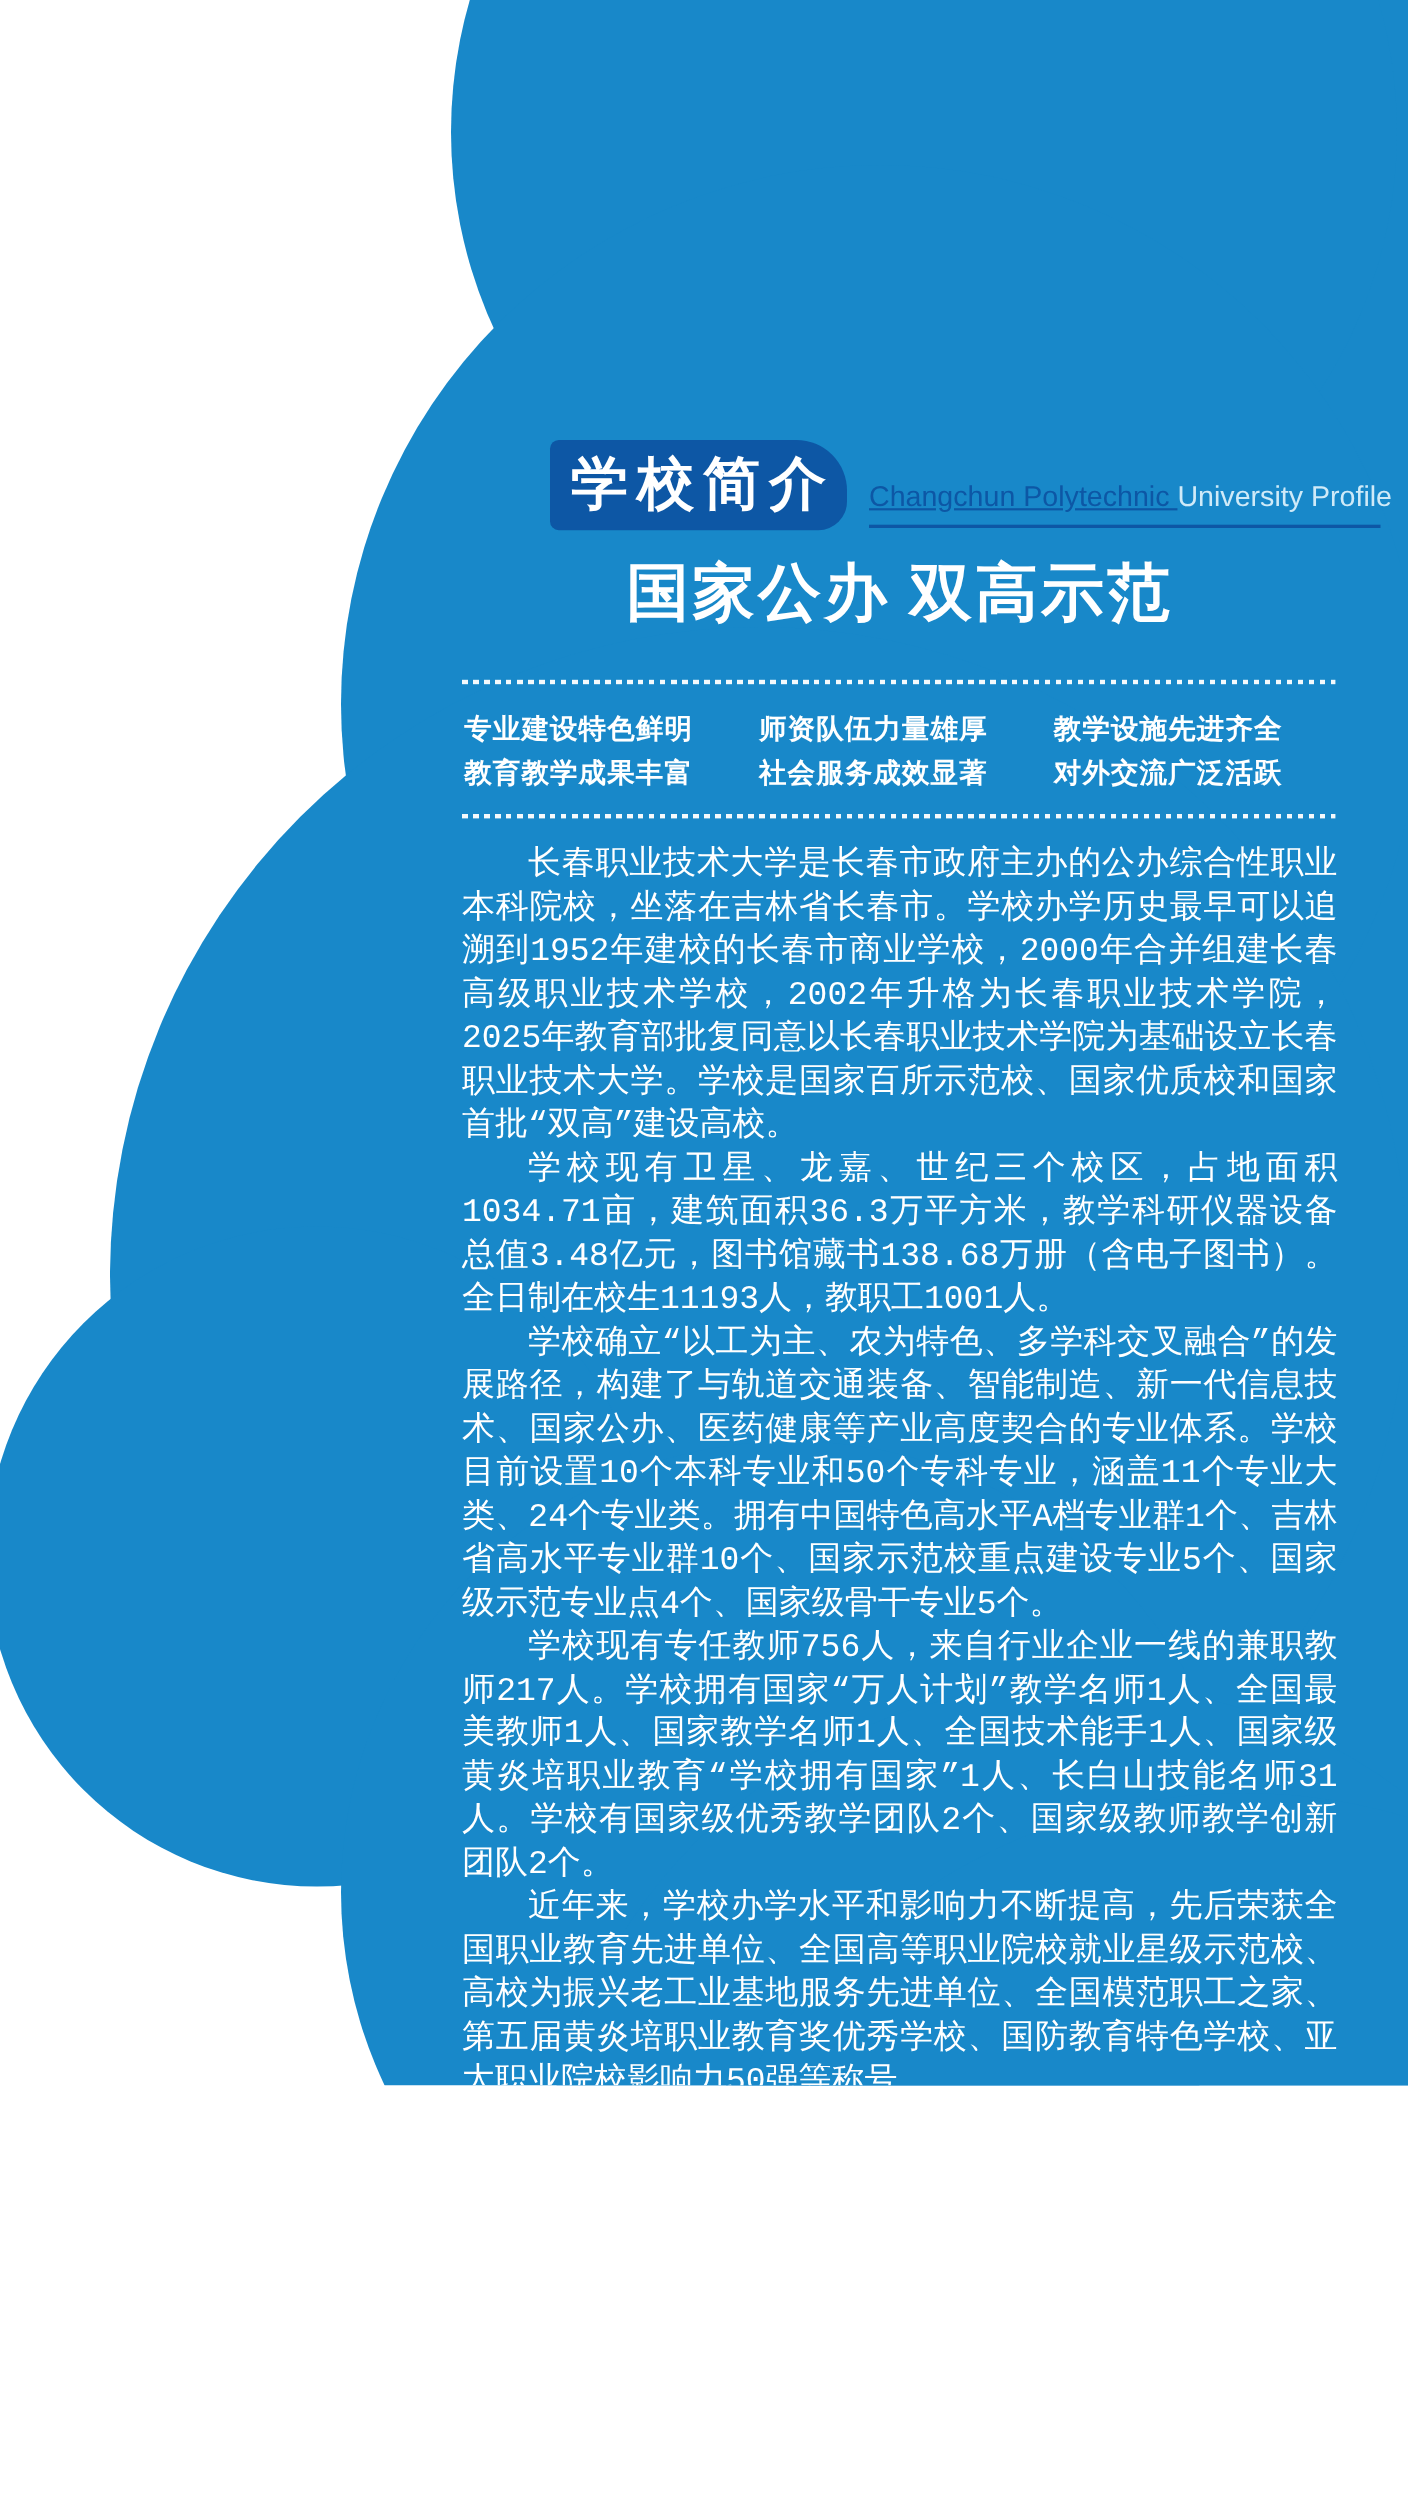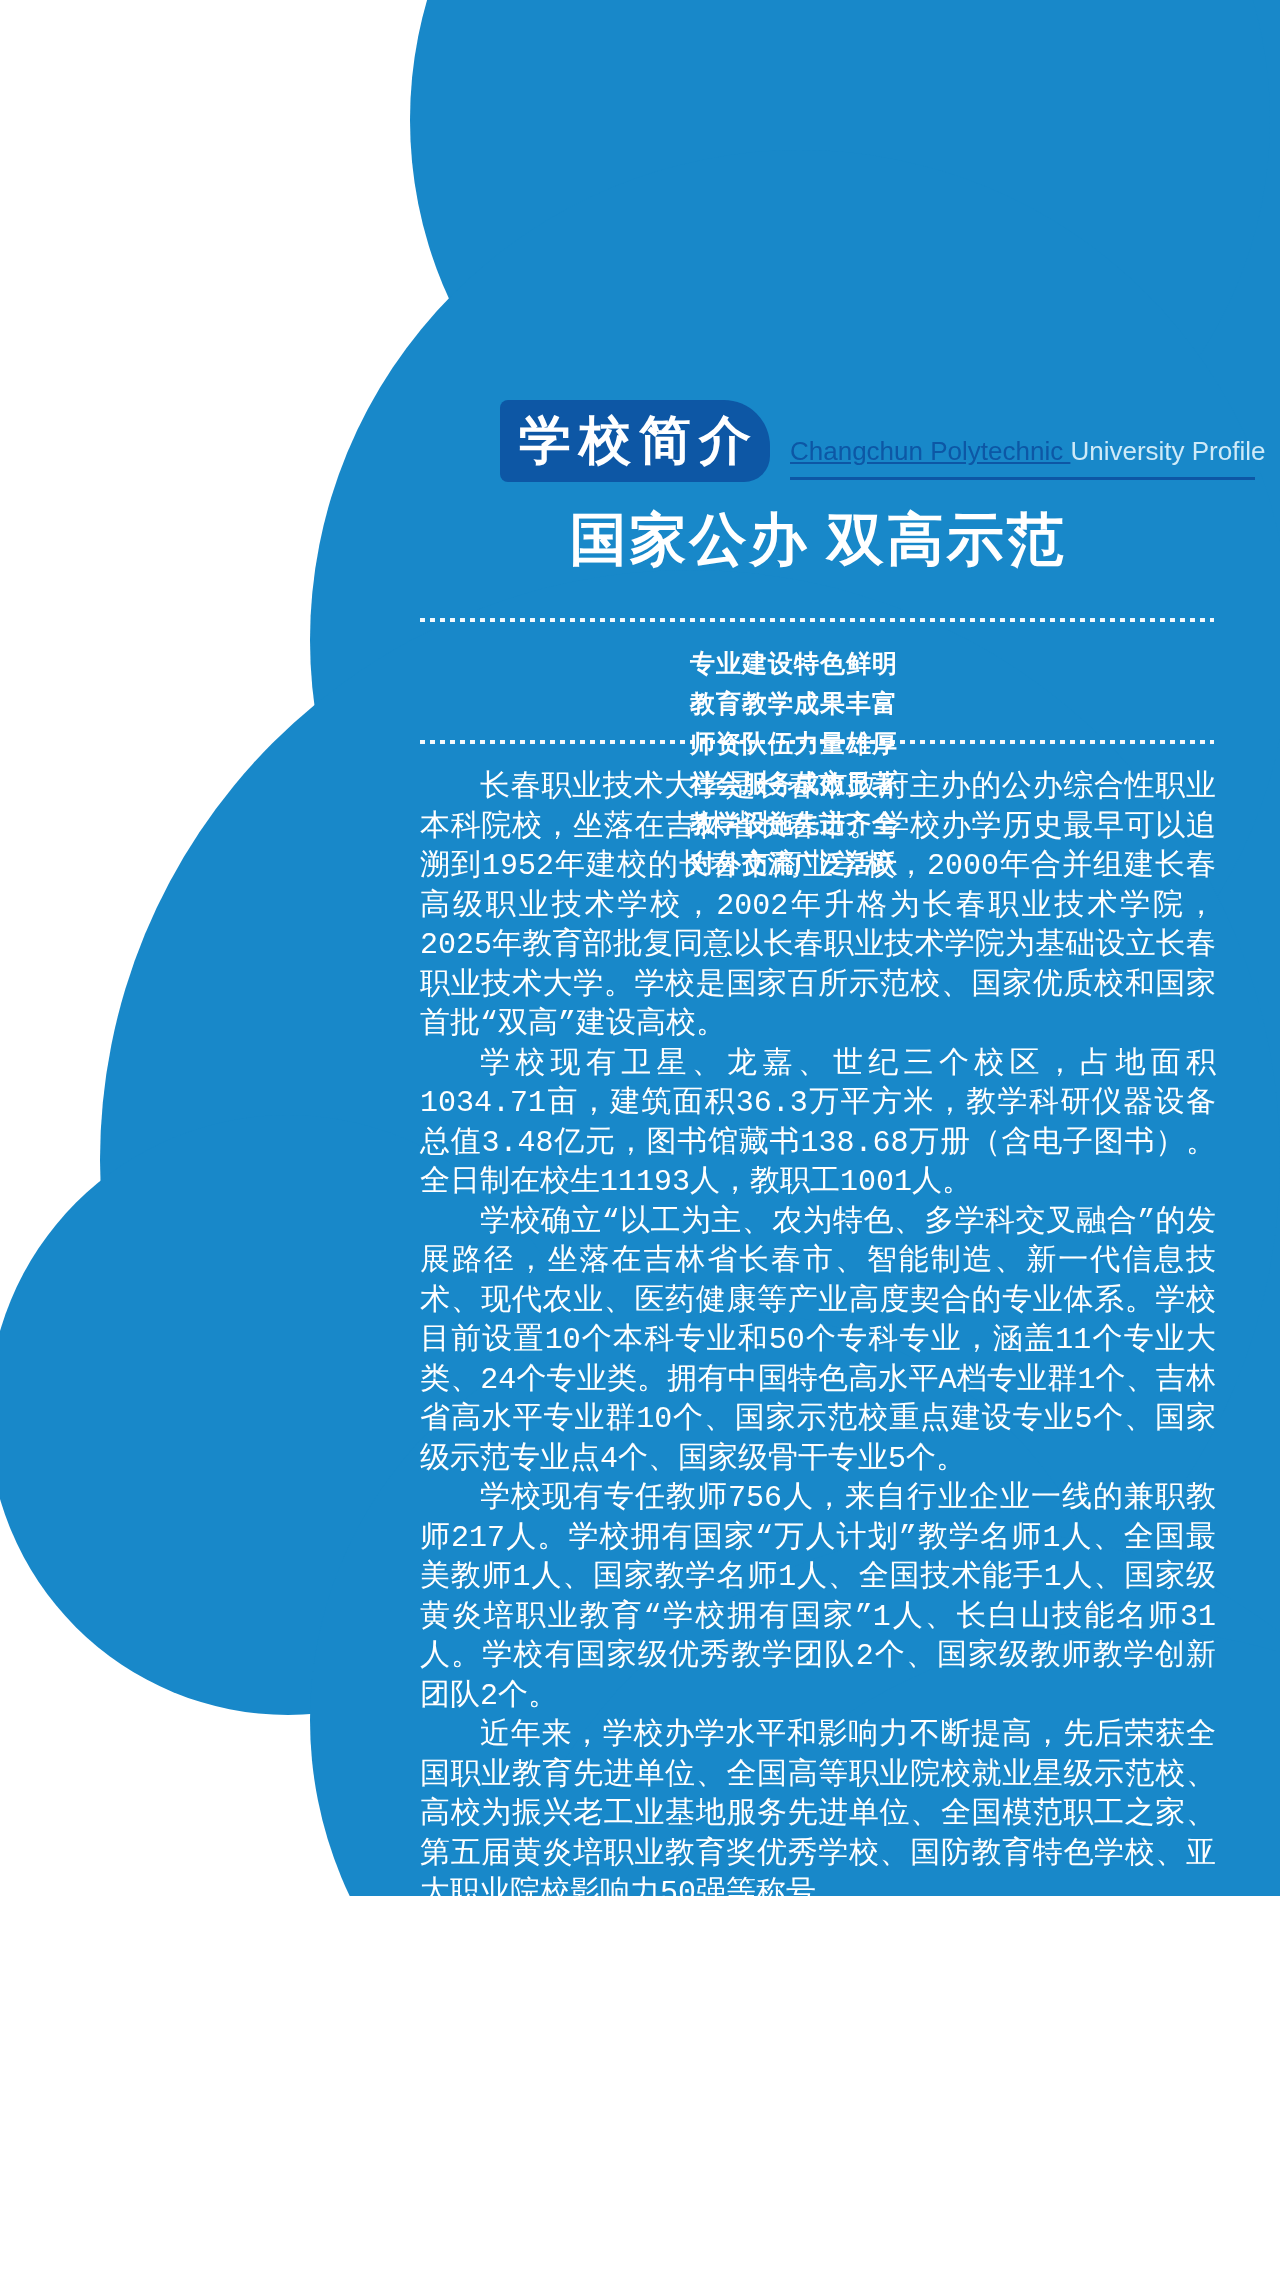--- a/index.html
+++ b/index.html
@@ -27,21 +27,21 @@
   .header-en .w2{color:var(--pale);}
   .header-underline{position:absolute;left:790px;top:477px;width:465px;height:3px;background:var(--deep);}
 
   .main-title{position:absolute;left:420px;top:506px;width:796px;text-align:center;
     color:#fff;font:bold 57px/1.2 "Liberation Serif","DejaVu Serif",serif;letter-spacing:3px;}
 
   .dots{position:absolute;left:420px;width:794px;height:4px;
     background:repeating-linear-gradient(90deg,rgba(255,255,255,.95) 0 5px,rgba(255,255,255,0) 5px 10px);}
   .dots.d1{top:618px;} .dots.d2{top:740px;}
 
-  .features{position:absolute;left:422px;top:644px;width:744px;display:flex;justify-content:space-between;flex-direction:column;}
+  .features{position:absolute;left:422px;top:644px;width:744px;display:flex;justify-content:space-between;}
   .feature-col{text-align:center;color:#fff;font:bold 25px/40px "Liberation Serif","DejaVu Serif",serif;
     letter-spacing:1px;white-space:nowrap;}
 
   .body-text{position:absolute;left:420px;top:768px;width:796px;color:#fff;
     font:30px/39.5px "DejaVu Sans","Liberation Sans",sans-serif;
     text-align:justify;}
   .body-text p{margin:0;text-indent:2em;font-family:Liberation Mono, monospace;}
 
   .vnote{position:absolute;color:#fff;writing-mode:vertical-rl;
     font:11px/12px "Liberation Serif","DejaVu Serif",serif;letter-spacing:2px;}
@@ -97,21 +97,21 @@
     </div>
     <div class="feature-col">
       <div>教学设施先进齐全</div>
       <div>对外交流广泛活跃</div>
     </div>
   </div>
 
   <div class="body-text">
     <p>长春职业技术大学是长春市政府主办的公办综合性职业本科院校，坐落在吉林省长春市。学校办学历史最早可以追溯到1952年建校的长春市商业学校，2000年合并组建长春高级职业技术学校，2002年升格为长春职业技术学院，2025年教育部批复同意以长春职业技术学院为基础设立长春职业技术大学。学校是国家百所示范校、国家优质校和国家首批“双高”建设高校。</p>
     <p>学校现有卫星、龙嘉、世纪三个校区，占地面积1034.71亩，建筑面积36.3万平方米，教学科研仪器设备总值3.48亿元，图书馆藏书138.68万册（含电子图书）。全日制在校生11193人，教职工1001人。</p>
-    <p>学校确立“以工为主、农为特色、多学科交叉融合”的发展路径，坐落在吉林省长春市、智能制造、新一代信息技术、现代农业、医药健康等产业高度契合的专业体系。学校目前设置10个本科专业和50个专科专业，涵盖11个专业大类、24个专业类。拥有中国特色高水平A档专业群1个、吉林省高水平专业群10个、国家示范校重点建设专业5个、国家级示范专业点4个、国家级骨干专业5个。</p>
+    <p>学校确立“以工为主、农为特色、多学科交叉融合”的发展路径，构建了与轨道交通装备、智能制造、新一代信息技术、国家公办、医药健康等产业高度契合的专业体系。学校目前设置10个本科专业和50个专科专业，涵盖11个专业大类、24个专业类。拥有中国特色高水平A档专业群1个、吉林省高水平专业群10个、国家示范校重点建设专业5个、国家级示范专业点4个、国家级骨干专业5个。</p>
     <p>学校现有专任教师756人，来自行业企业一线的兼职教师217人。学校拥有国家“万人计划”教学名师1人、全国最美教师1人、国家教学名师1人、全国技术能手1人、国家级黄炎培职业教育“学校拥有国家”1人、长白山技能名师31人。学校有国家级优秀教学团队2个、国家级教师教学创新团队2个。</p>
     <p>近年来，学校办学水平和影响力不断提高，先后荣获全国职业教育先进单位、全国高等职业院校就业星级示范校、高校为振兴老工业基地服务先进单位、全国模范职工之家、第五届黄炎培职业教育奖优秀学校、国防教育特色学校、亚太职业院校影响力50强等称号。</p>
   </div>
 
   <svg class="illus-svg" viewBox="540 1890 740 330">
 
     <path style="fill:var(--band)" d="M975,2080 C950,2080 936,2062 944,2046 C950,2034 968,2035 972,2046 C975,2054 970,2062 962,2060 L962,2080 Z"></path>
     <rect style="fill:var(--band)" x="930" y="2079" width="290" height="45" rx="22"></rect>
 
     <rect style="fill:var(--bar)" x="690" y="2118" width="350" height="25" rx="12.5"></rect>

